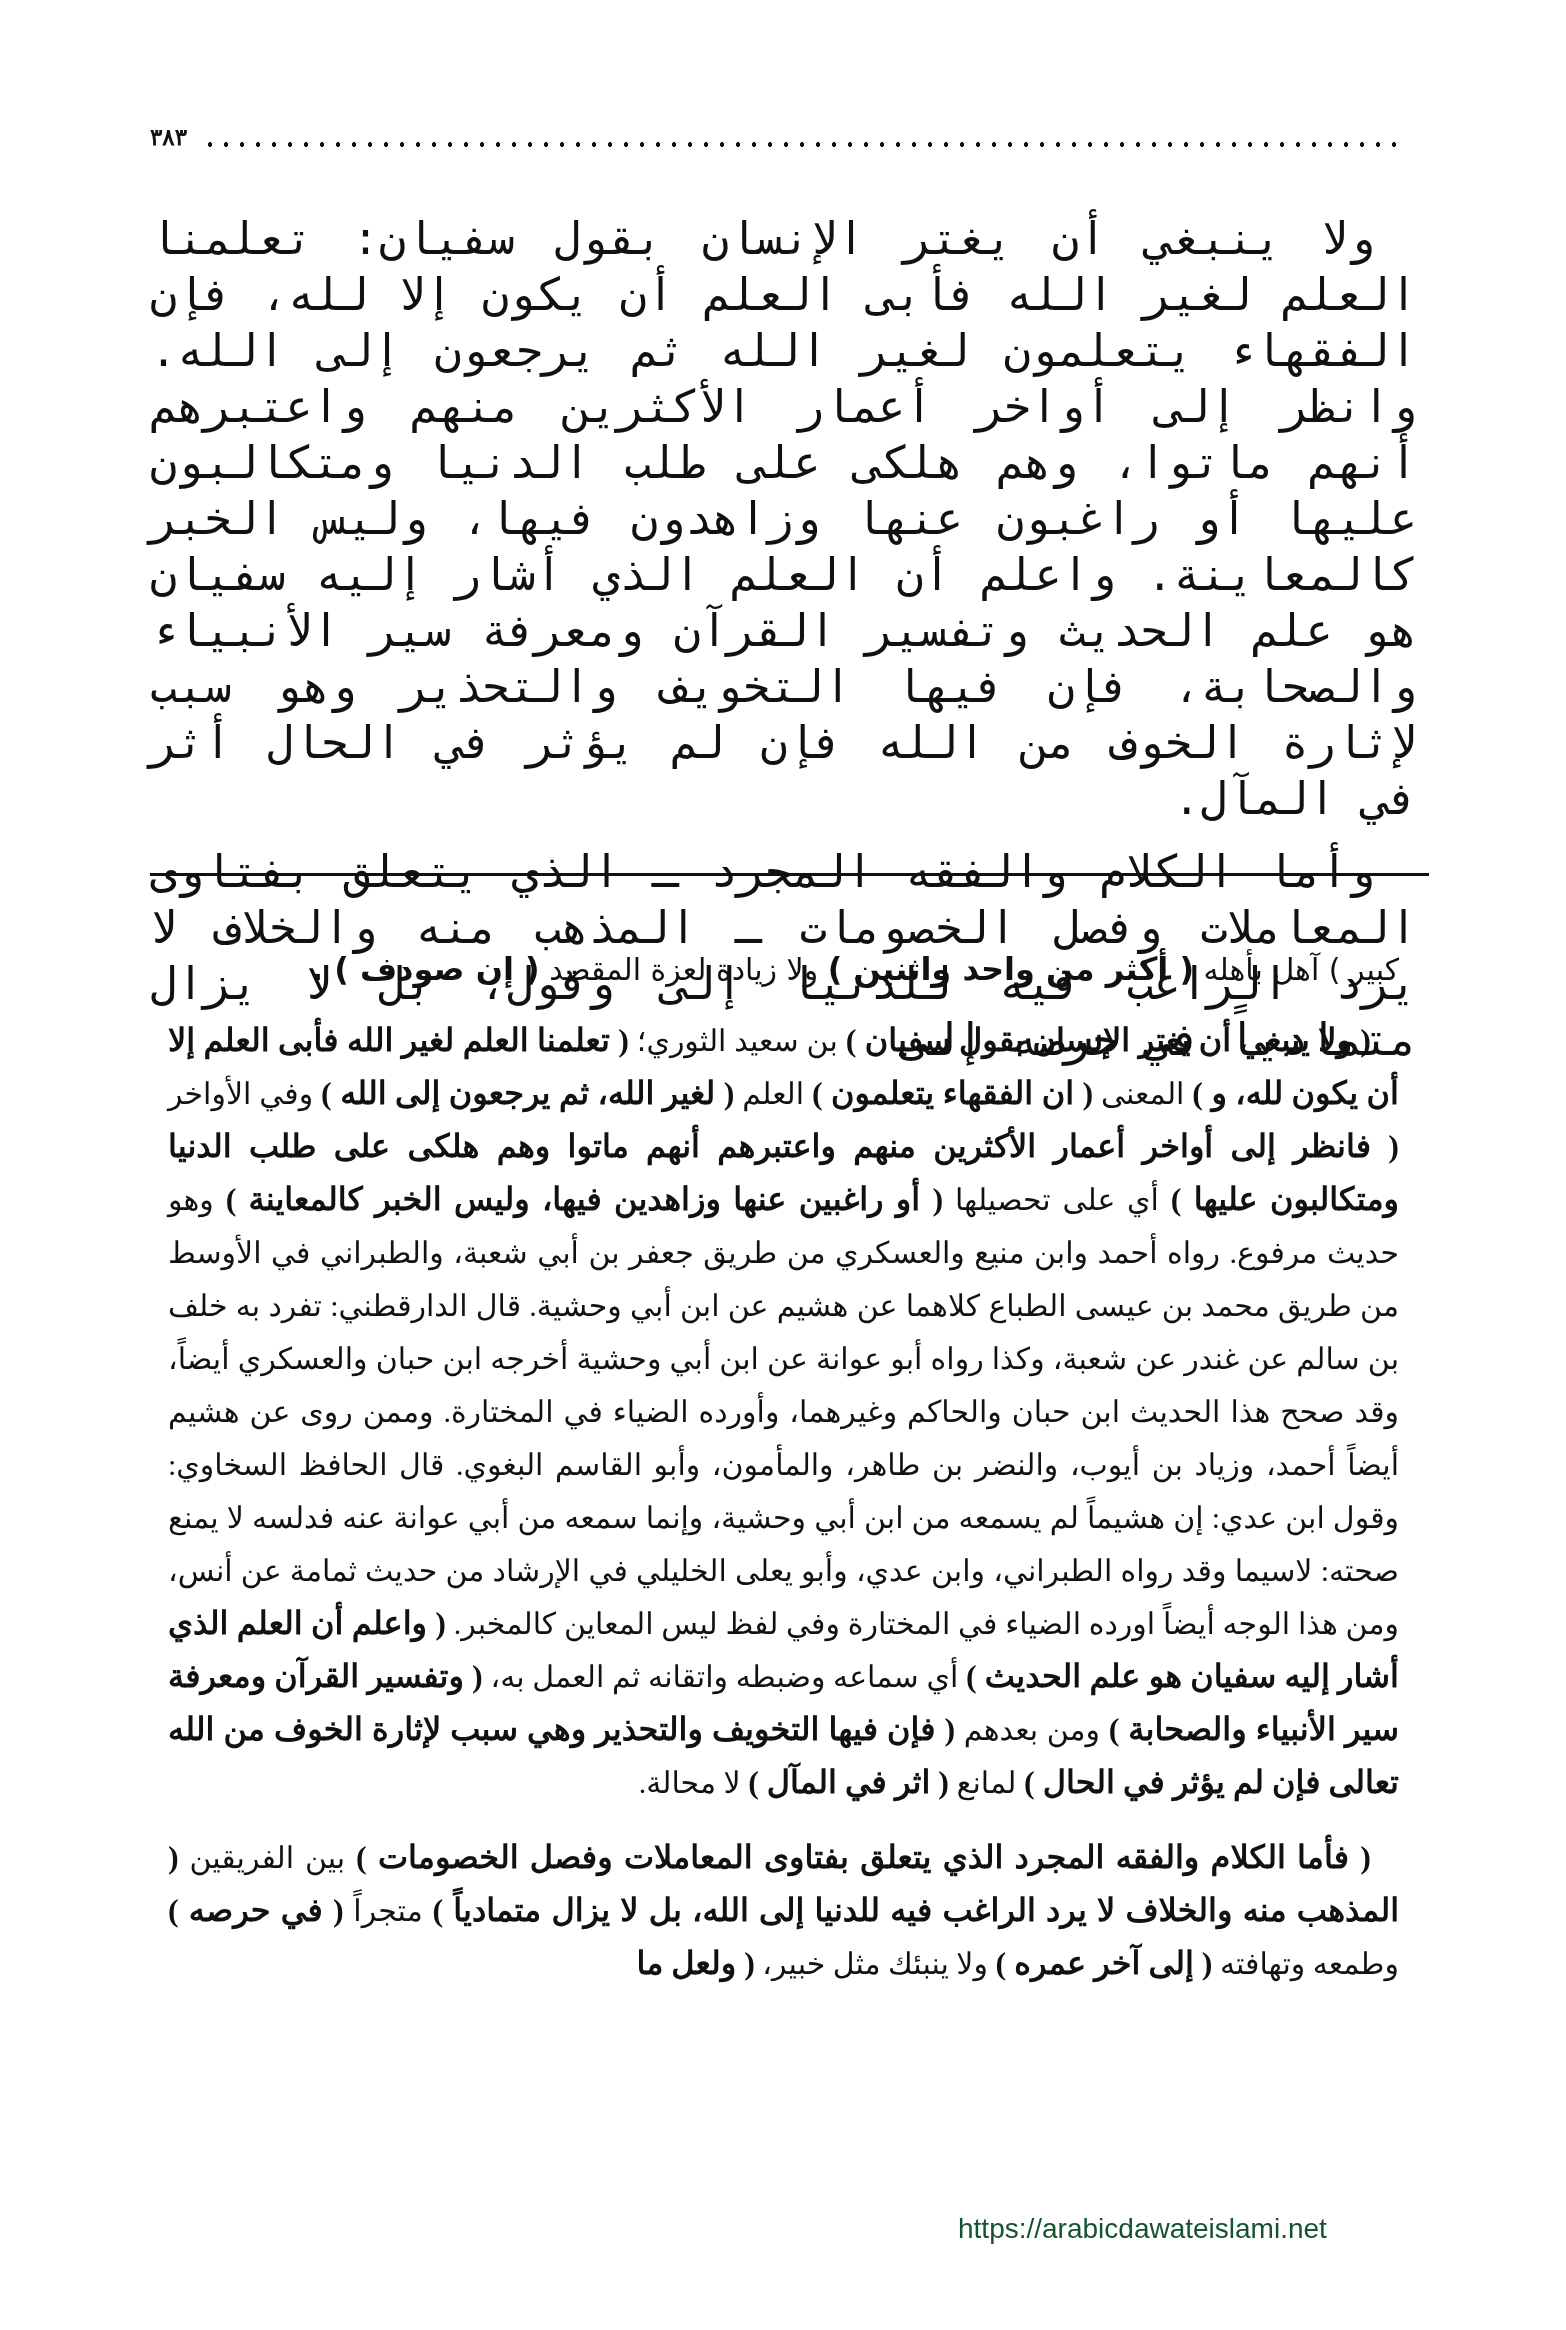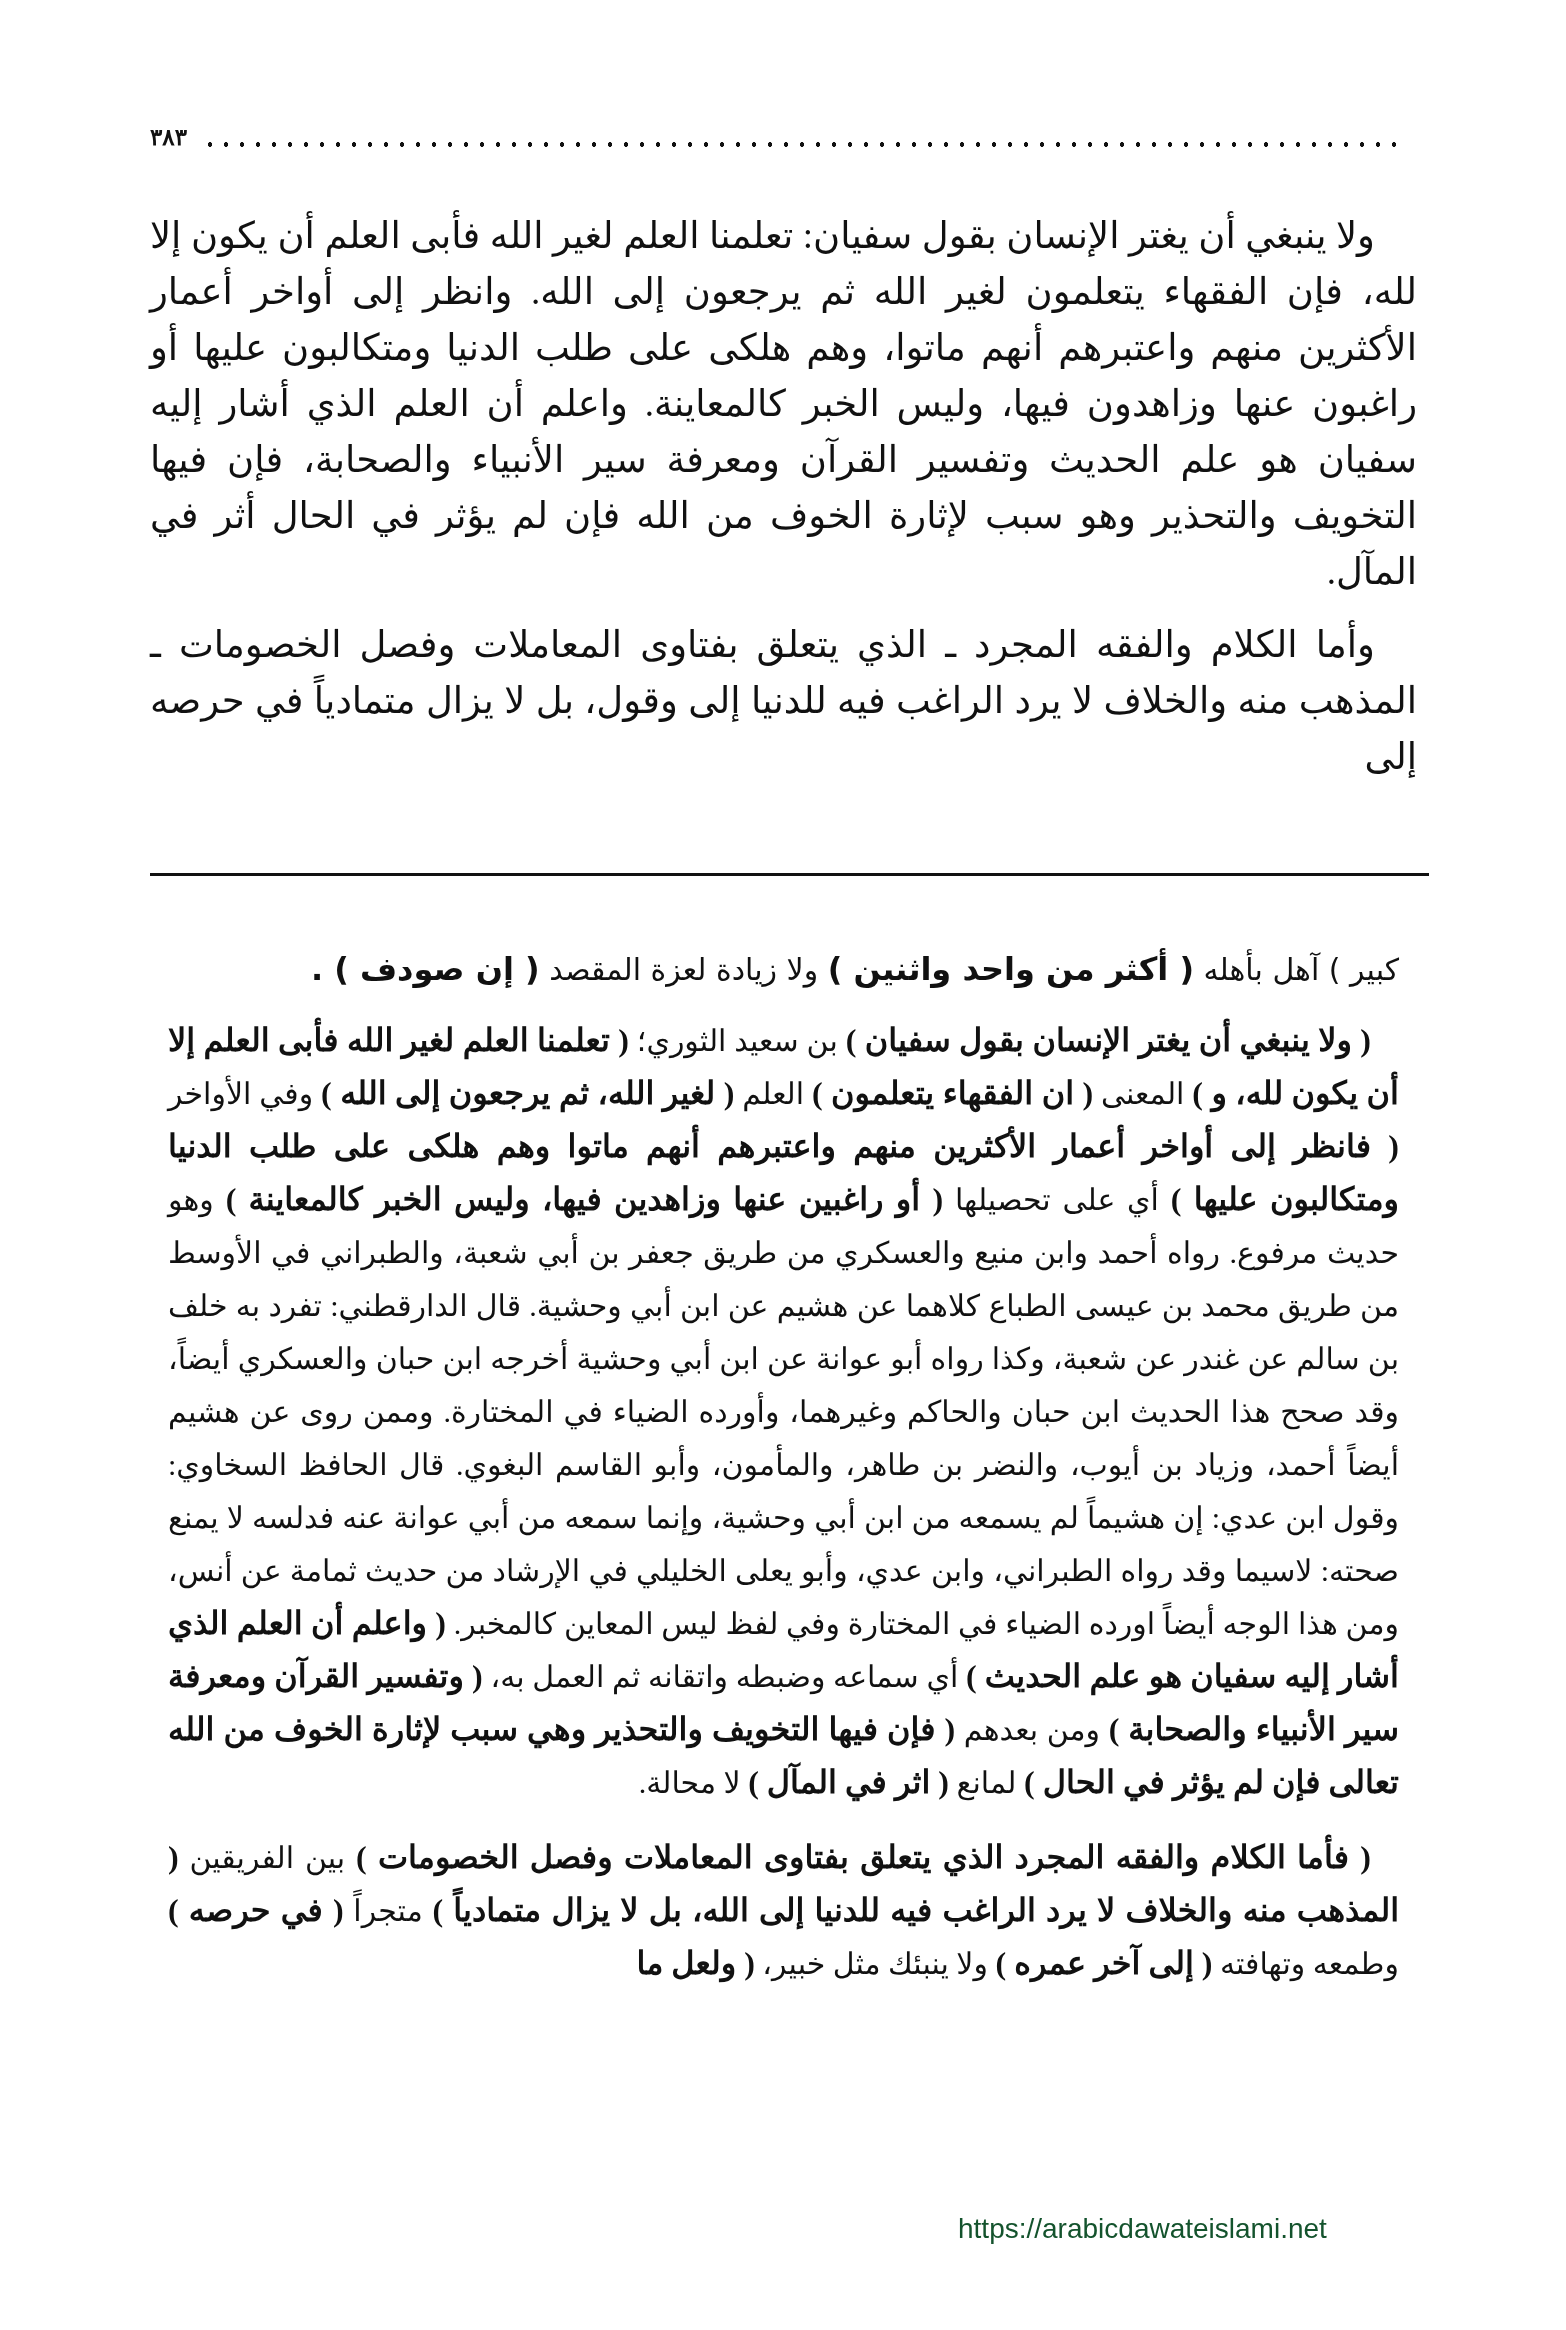--- a/index.html
+++ b/index.html
@@ -15,23 +15,23 @@
   }
   .running-head .title { font-size: 33px; font-weight: bold; white-space: nowrap; }
   .running-head .leader {
     flex: 1; margin: 0 15px; height: 6.7px; align-self: center; margin-top: 15px;
     background-image: radial-gradient(circle, #111 2px, transparent 2.5px);
     background-size: 16px 6.7px; background-repeat: repeat-x;
   }
   .running-head .page-number { font-size: 23px; font-weight: bold; white-space: nowrap; font-family: Liberation Serif, serif; }
 
   .main-text {
-    position: absolute; top: 208px; left: 0; right: 0;
-    font-size: 37px; line-height: 56px; text-align: justify; text-align-last: right;
-    font-family: Liberation Serif, serif;
+    position: absolute; top: 215px; left: 0; right: 0;
+    font-size: 45px; line-height: 56px; text-align: justify; text-align-last: right;
+    font-family: Liberation Mono, monospace;
   }
   .main-text p { margin: 0; text-indent: 0; }
   .main-text p.indent { text-indent: 42px; }
   .main-text p + p { margin-top: 16.7px; }
 
   .footnote-rule {
     position: absolute; top: 873px; left: 0; width: 1279px; height: 3.3px; background: #111;
   }
 
   .commentary {

